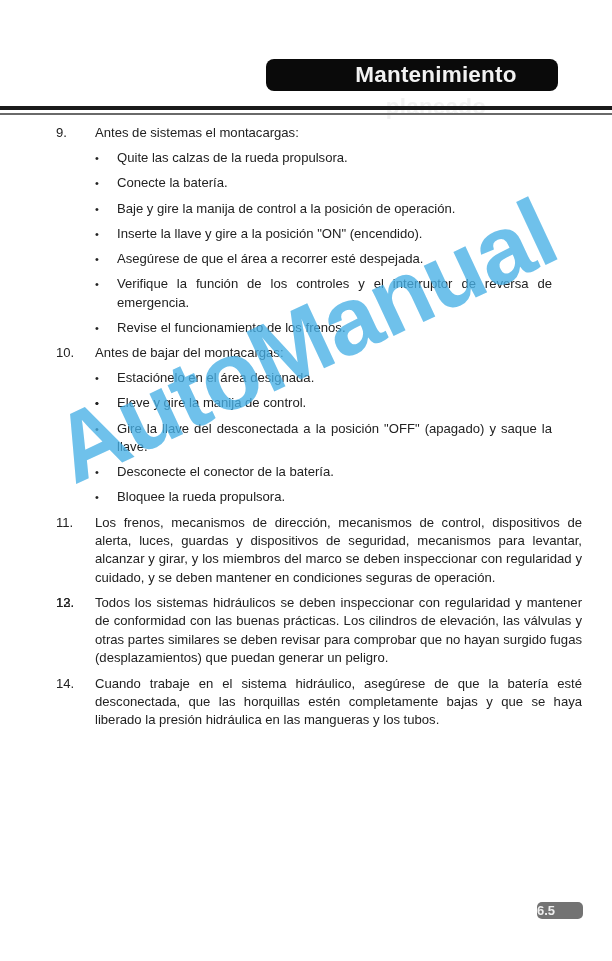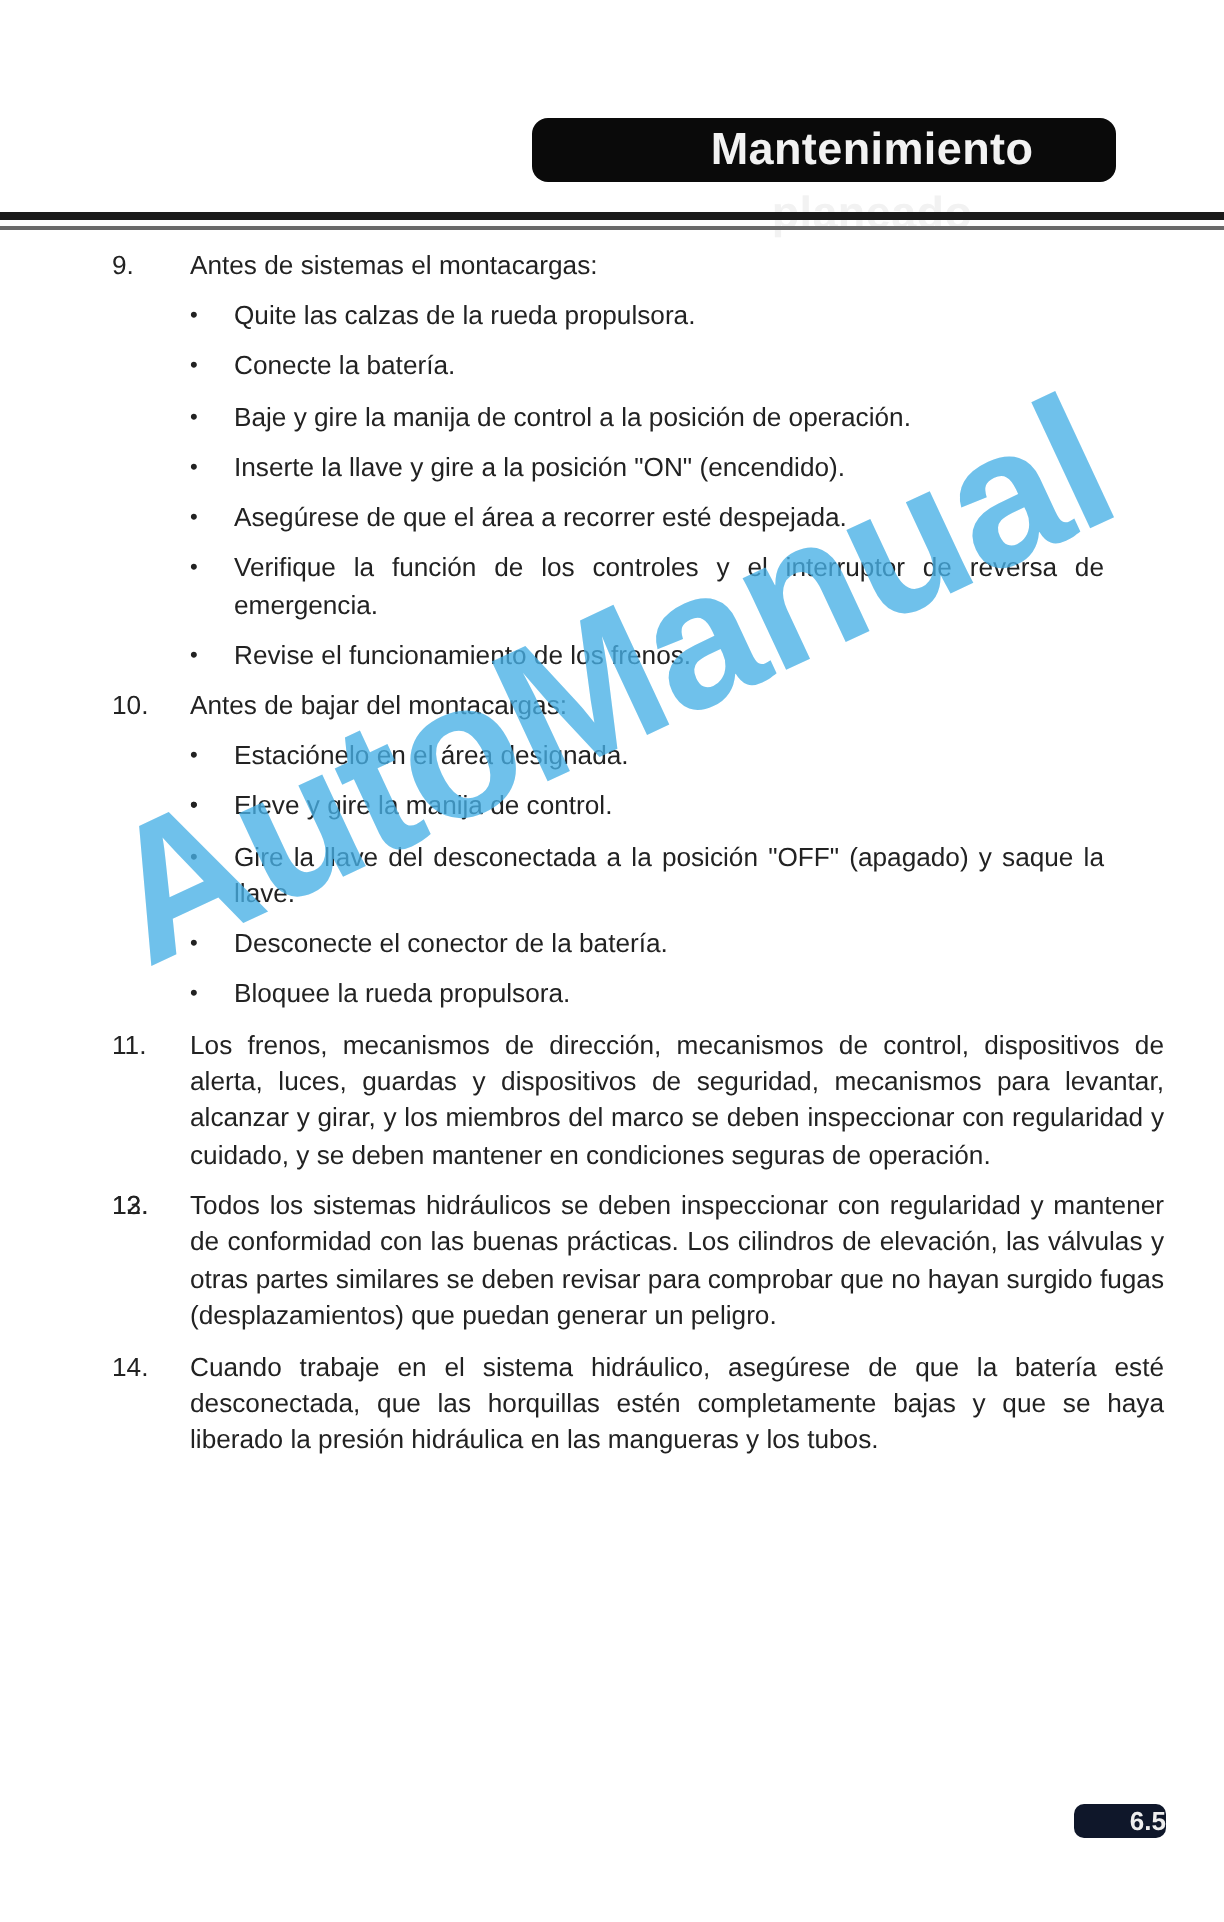--- a/index.html
+++ b/index.html
@@ -13,22 +13,22 @@
   .rule-thin { position: absolute; left: 0; top: 113px; width: 612px; height: 2px; background: #6a6a6a; }
   .content { position: absolute; left: 0; top: 124px; width: 612px; font-size: 13.1px; line-height: 18.4px; }
   .item { position: relative; padding-left: 95px; padding-right: 30px; margin-bottom: 6.8px; text-align: justify; }
   .item .num { position: absolute; left: 56px; top: 0; }
   .bullet { position: relative; padding-left: 117px; padding-right: 30px; margin-top: 6.8px; text-align: justify; }
   .bullet .dot { position: absolute; left: 95px; top: 0; font-size: 11px; }
   .watermark { position: absolute; left: 60px; top: 400px; font-size: 96px; font-weight: bold;
          color: rgba(70, 175, 230, 0.78); transform: rotate(-25deg); transform-origin: left center;
          letter-spacing: -1px; pointer-events: none; white-space: nowrap; }
   .page-badge { position: absolute; left: 537px; top: 902px; width: 46px; height: 17px;
-         background: #0f172a; border-radius: 5px; color: #eeeeee; font-weight: bold;
-         font-size: 13px; line-height: 17px; text-align: right; }
+         background: #737373; border-radius: 5px; color: #eeeeee; font-weight: bold;
+         font-size: 13px; line-height: 17px; text-align: left; }
 </style>
 </head>
 <body>
 
 <div class="header-badge">
   <span>Mantenimiento planeado</span>
 </div>
 <div class="rule-thick"></div>
 <div class="rule-thin"></div>
 

